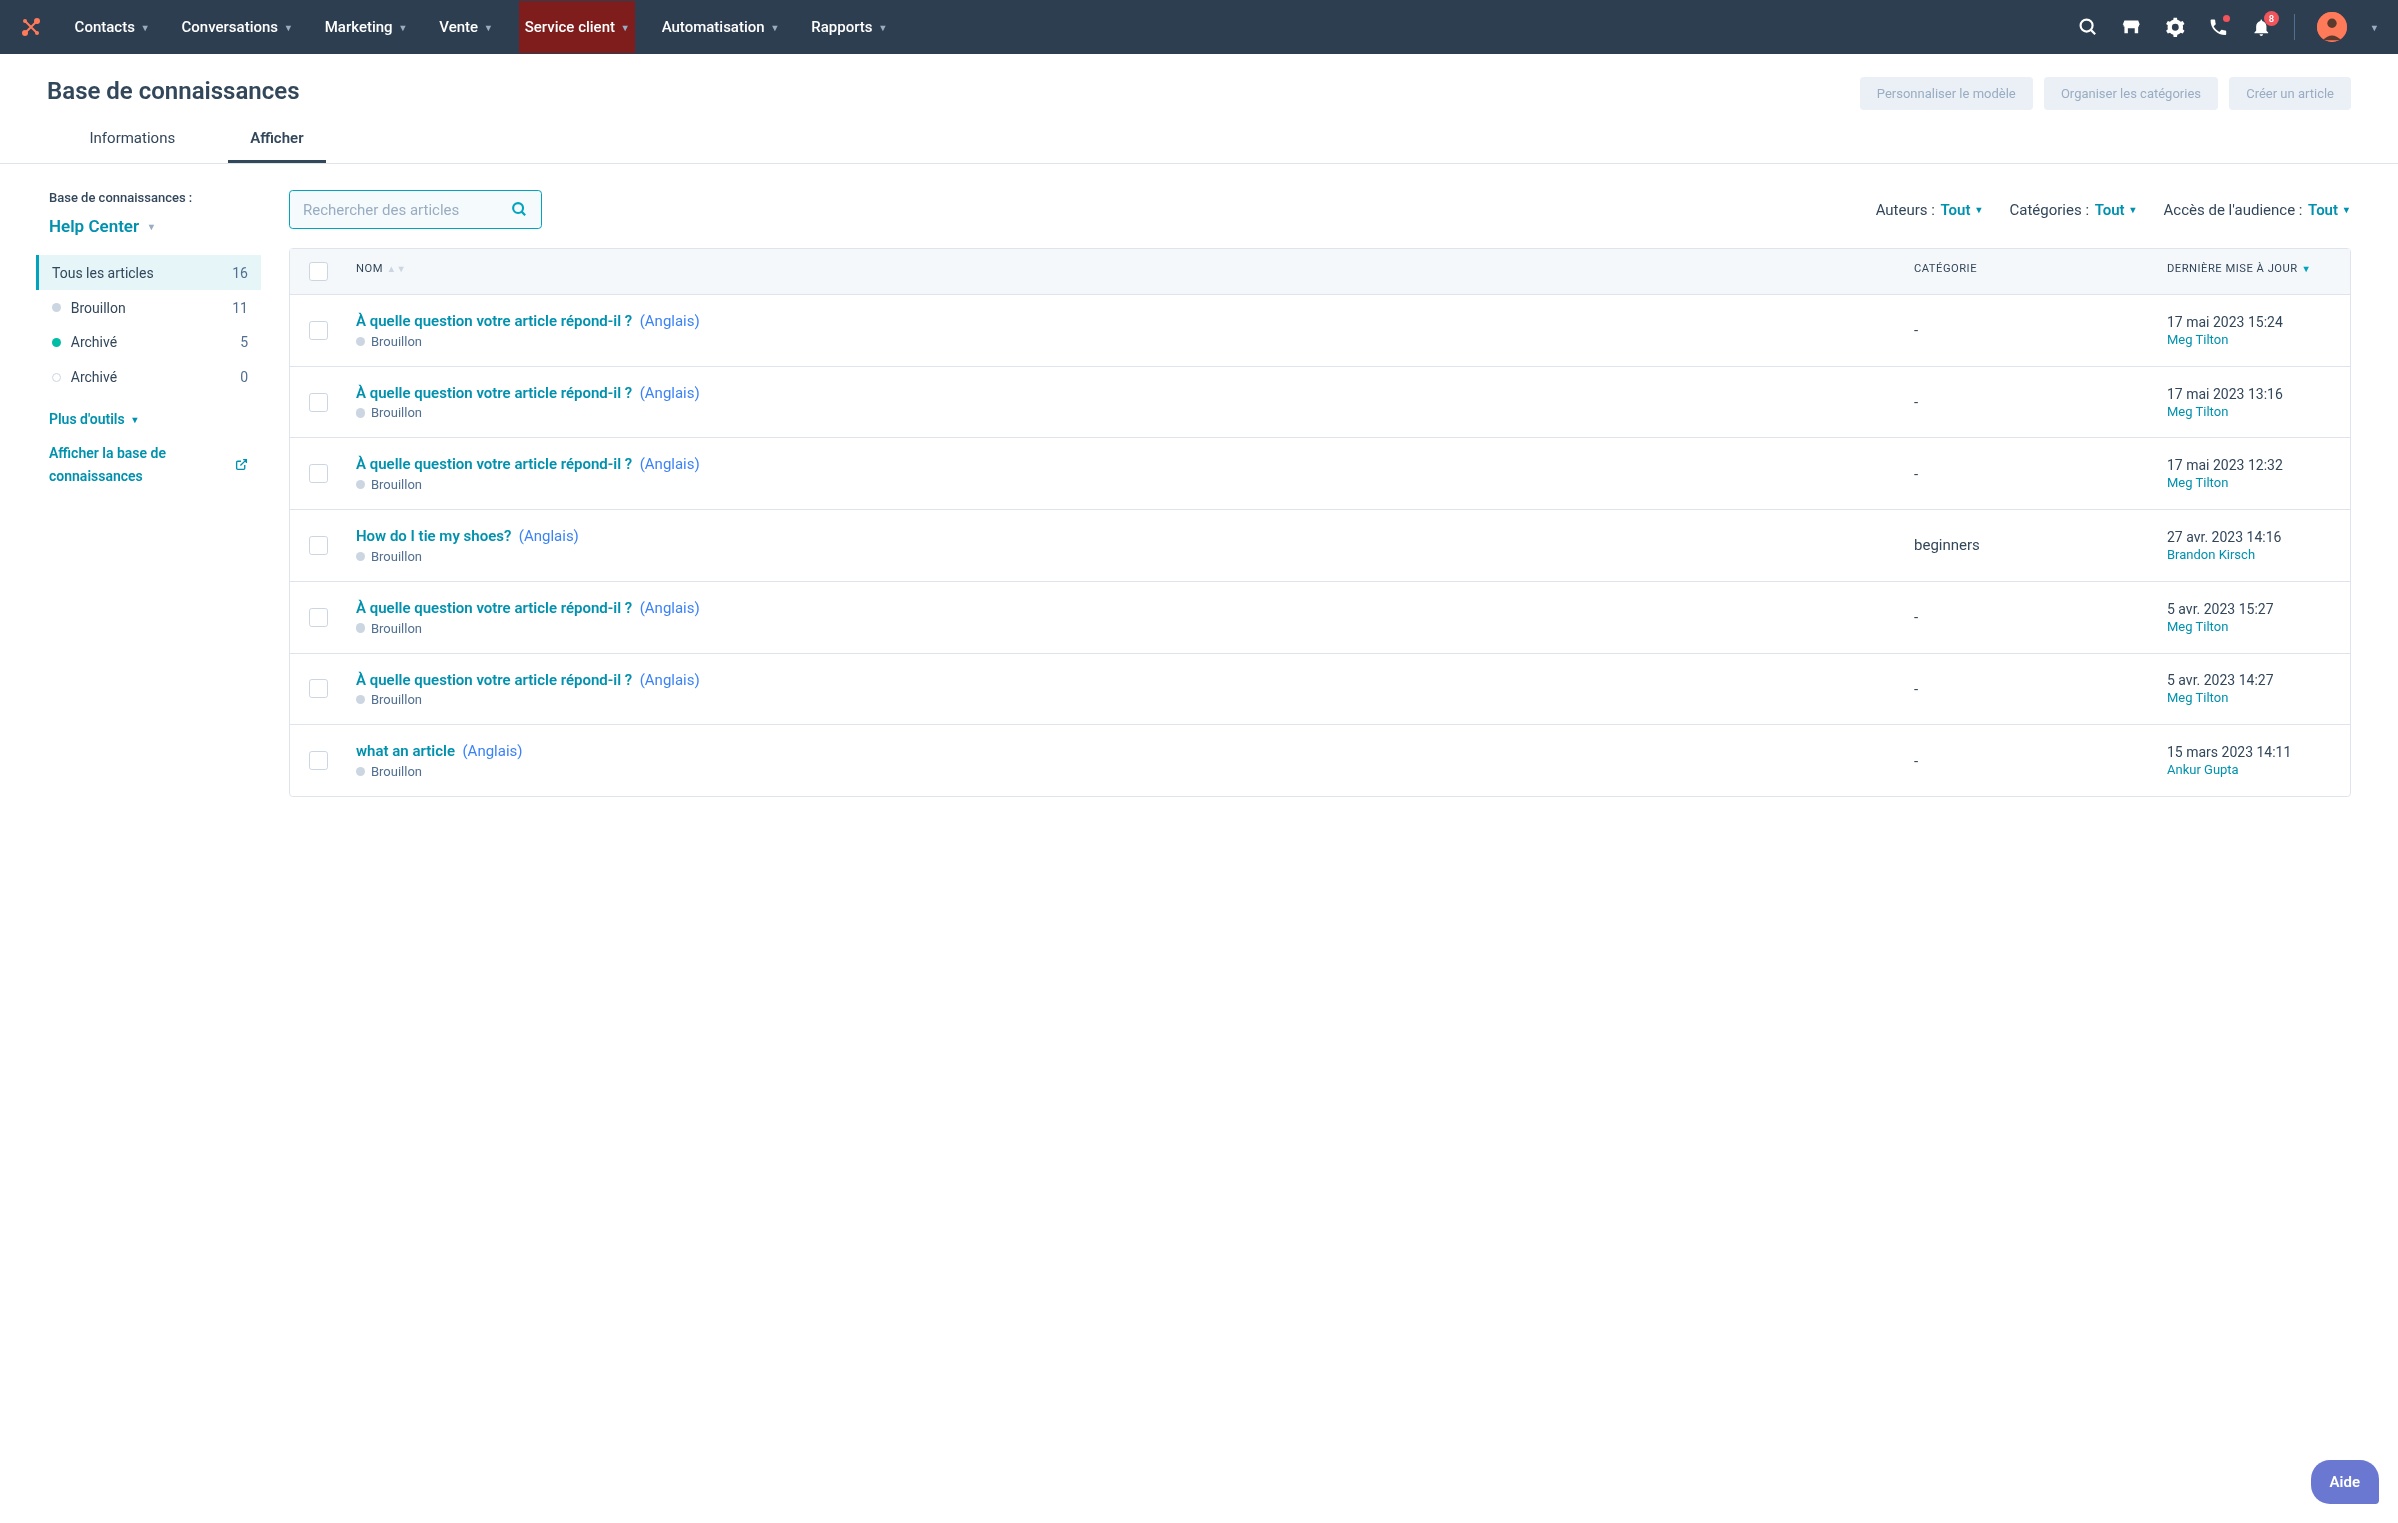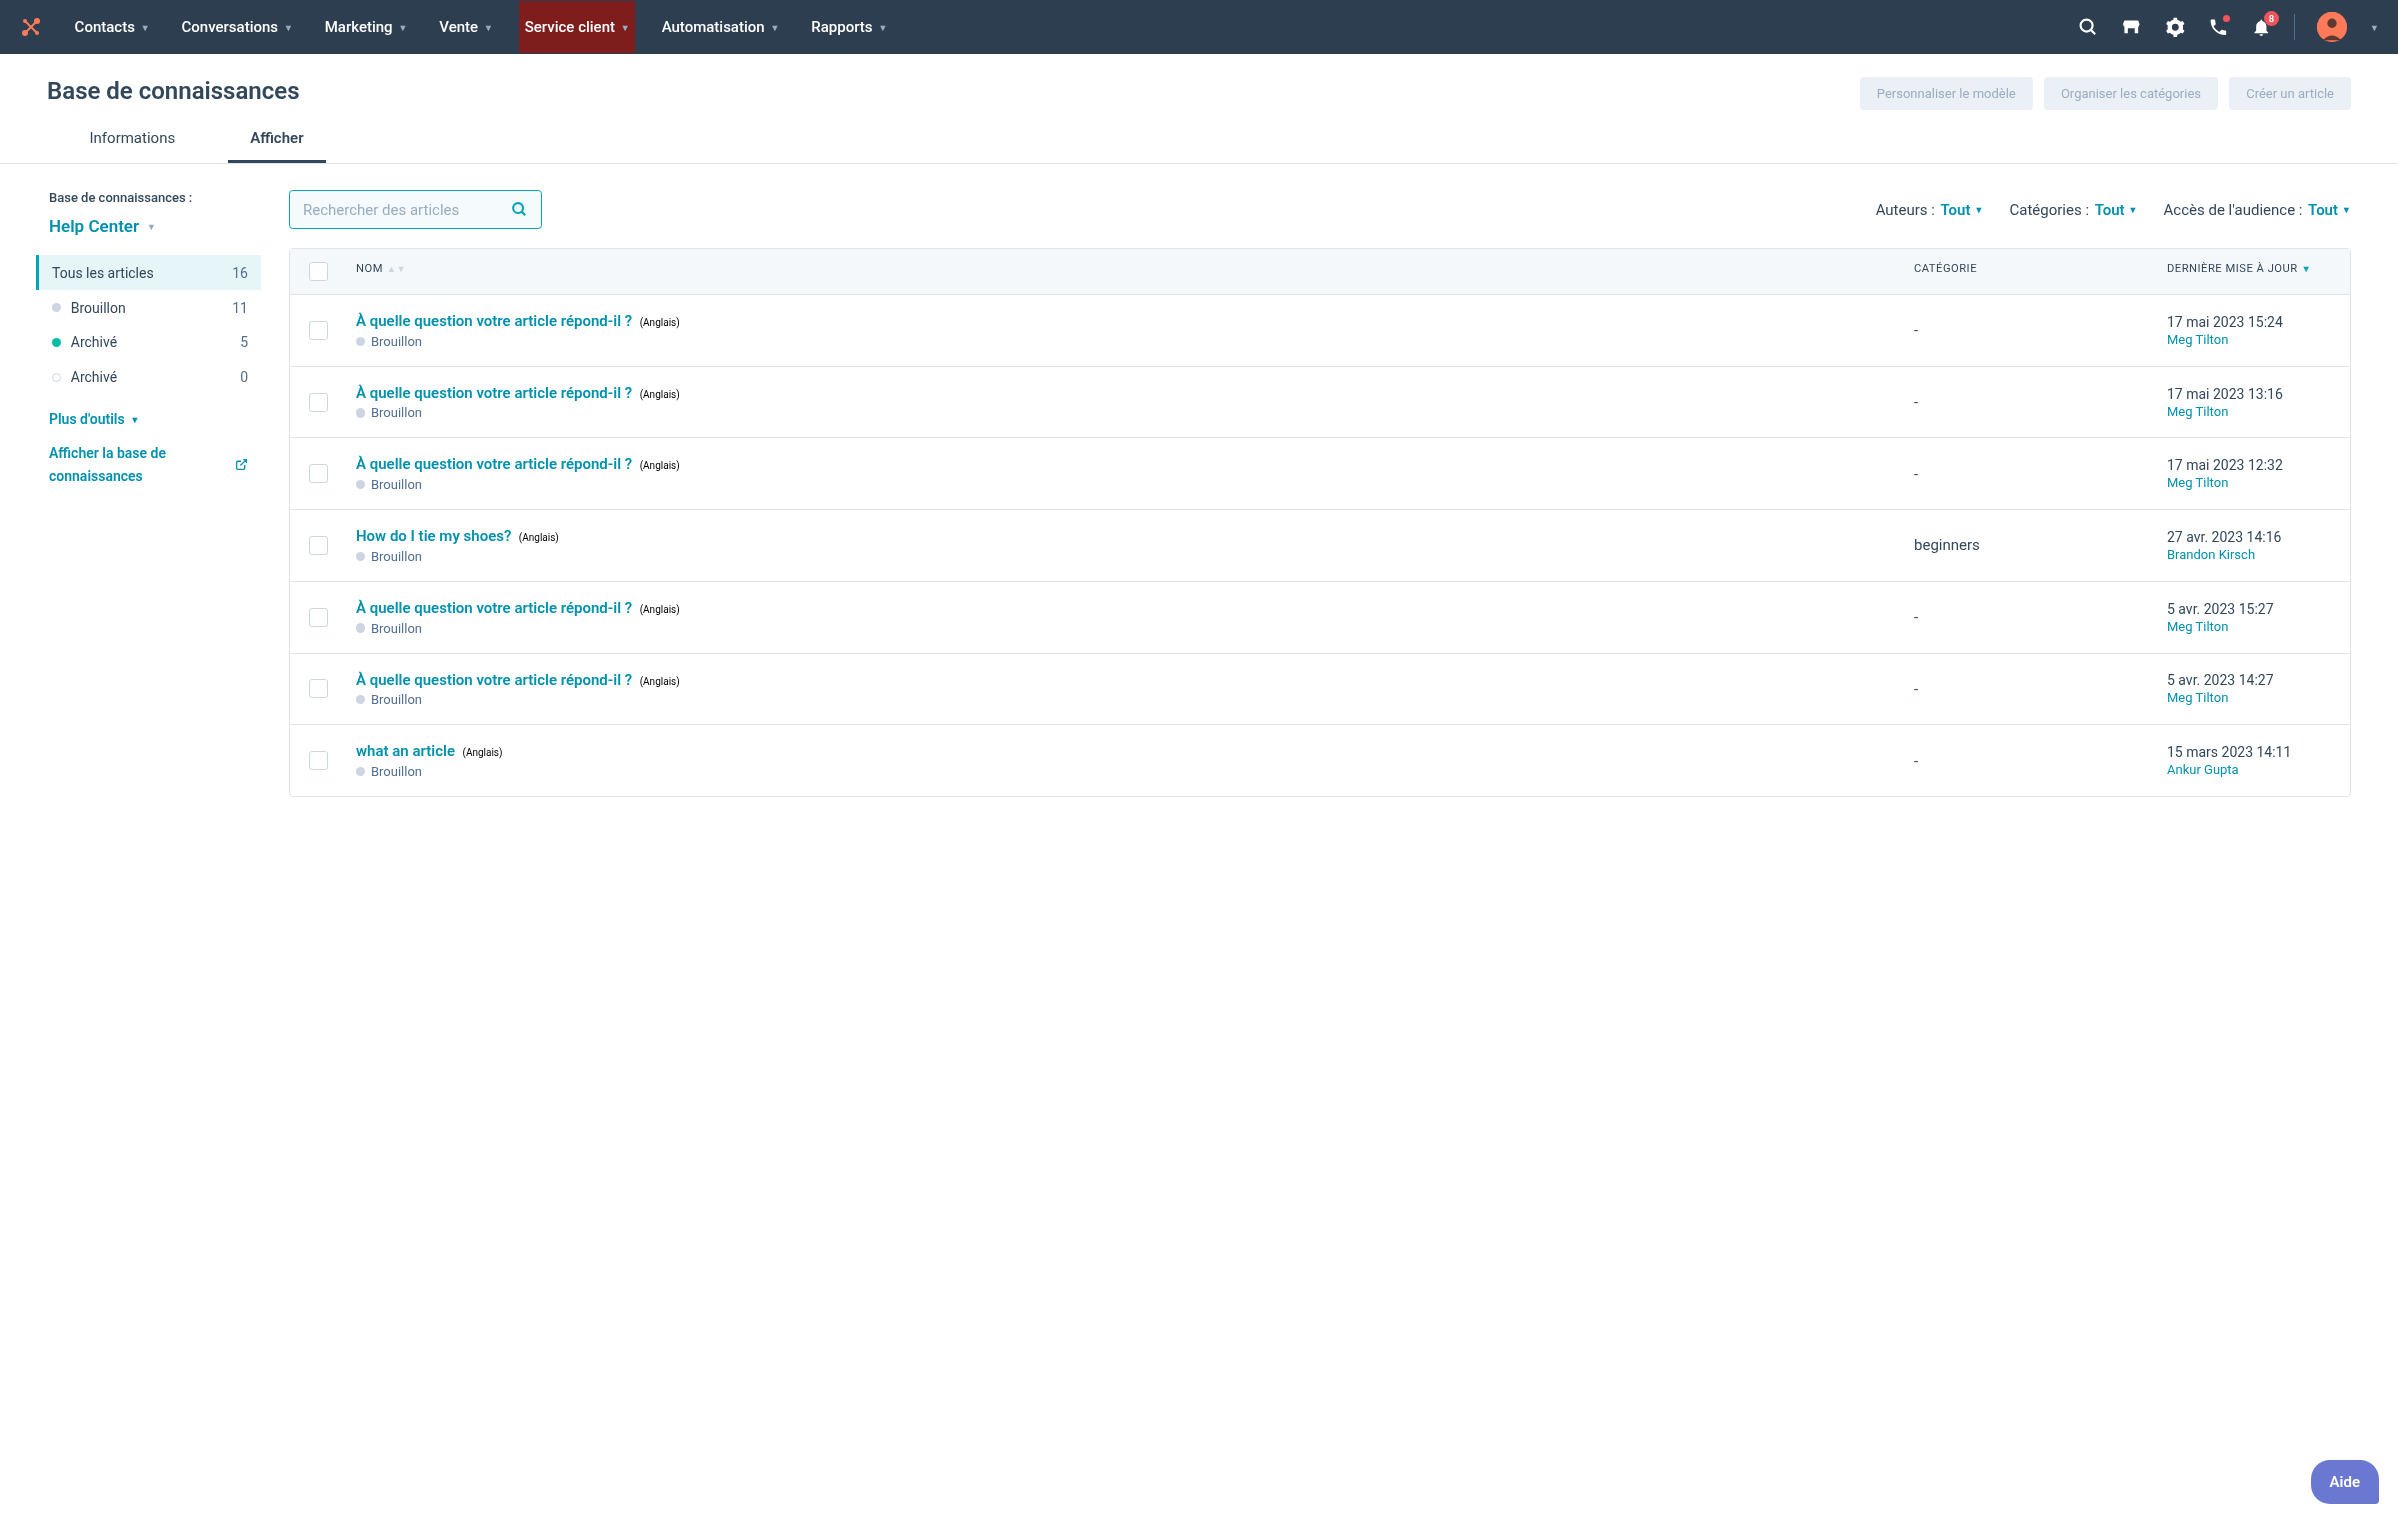--- a/index.html
+++ b/index.html
@@ -64,21 +64,21 @@
 .th-name { flex: 1; display: flex; align-items: center; gap: 3.7px; cursor: pointer; }
 .th-cat { width: 253px; }
 .th-upd { width: 164px; display: flex; align-items: center; gap: 3.7px; cursor: pointer; }
 .sort-icon { color: #00a4bd; font-size: 9.4px; }
 .sort-icon-gray { color: #cbd6e2; font-size: 9.4px; }
 .row { display: flex; align-items: center; padding: 17px 19px; border-bottom: 0.9px solid #dfe3eb; }
 .row:last-child { border-bottom: none; }
 .cell-check { width: 47px; }
 .cell-name { flex: 1; }
 .article-title { color: #0091ae; font-weight: 600; font-size: 15px; display: inline; cursor: pointer; }
-.article-lang { color: #000000; font-size: 10px; margin-left: 7.5px; }
+.article-lang { color: #3b82f6; font-size: 15px; margin-left: 7.5px; }
 .article-status { display: flex; align-items: center; gap: 5.6px; margin-top: 3.7px; font-size: 13px; color: #516f90; }
 .cell-cat { width: 253px; color: #33475b; font-size: 15px; }
 .cell-upd { width: 164px; }
 .upd-date { font-size: 14px; color: #33475b; }
 .upd-author { font-size: 13px; color: #0091ae; cursor: pointer; margin-top: 1.9px; }
 .checkbox { width: 19px; height: 19px; border: 1.9px solid #cbd6e2; border-radius: 2.8px; cursor: pointer; background: #fff; }
 
 
 .help-btn { position: fixed; bottom: 19px; right: 19px; background: #6a78d1; color: #fff; font-weight: 600; font-size: 15px; padding: 13px 19px; border-radius: 19px 19px 3.7px 19px; cursor: pointer; }
 

